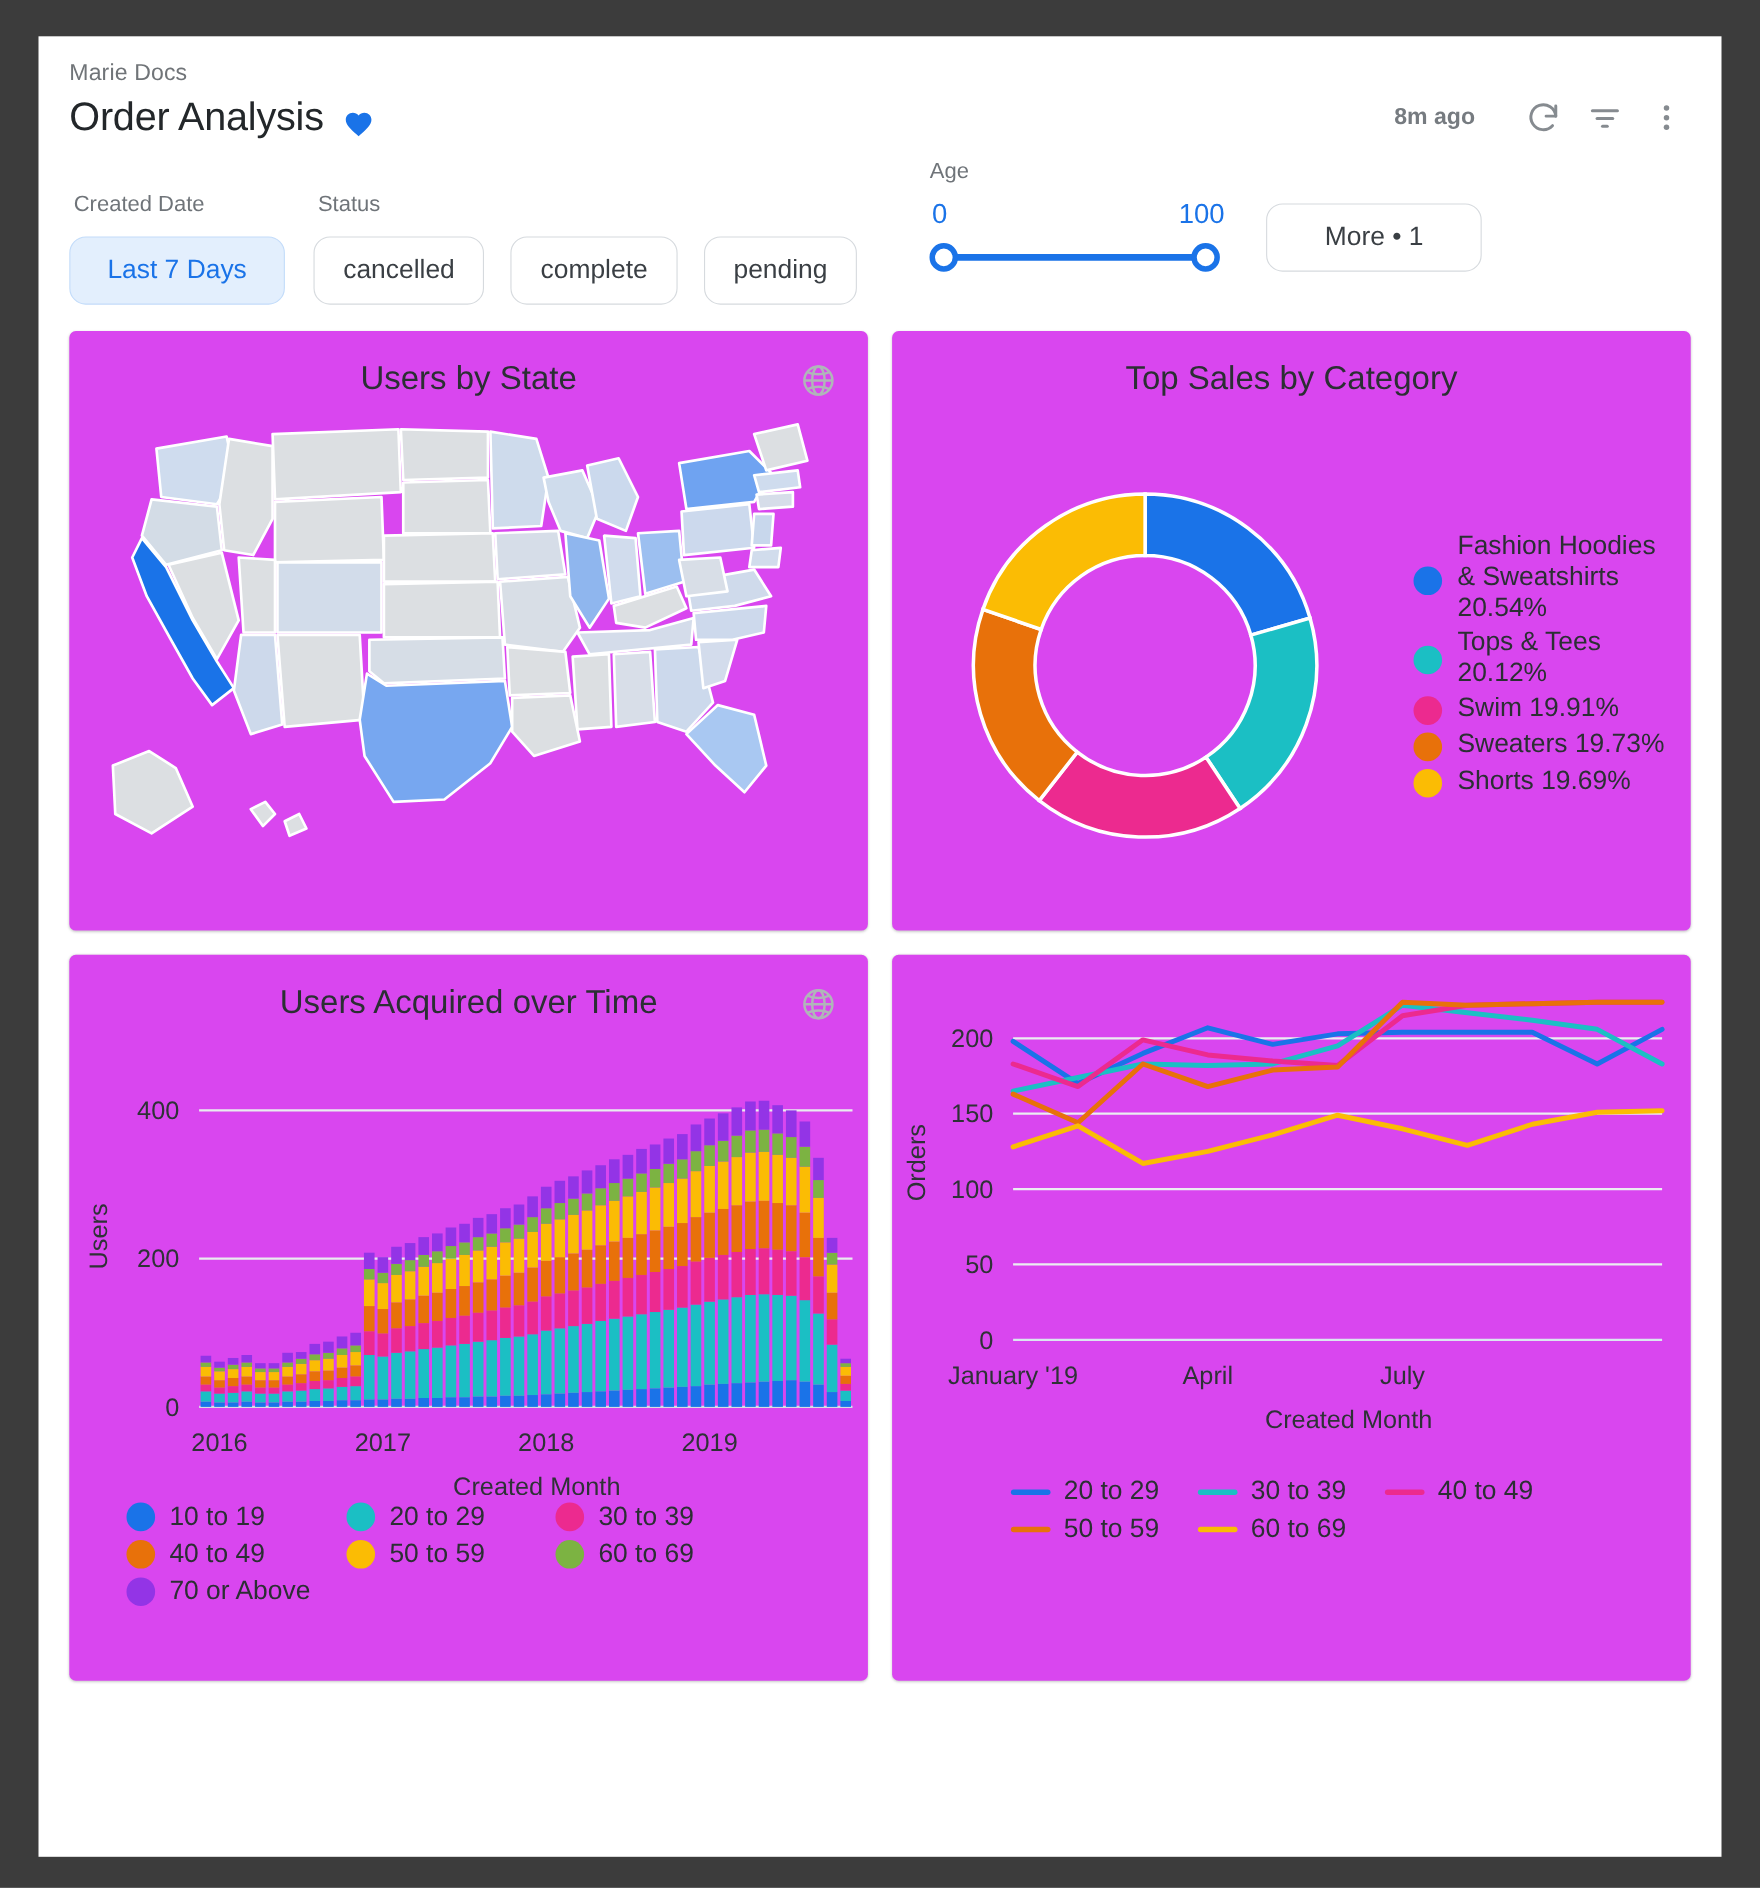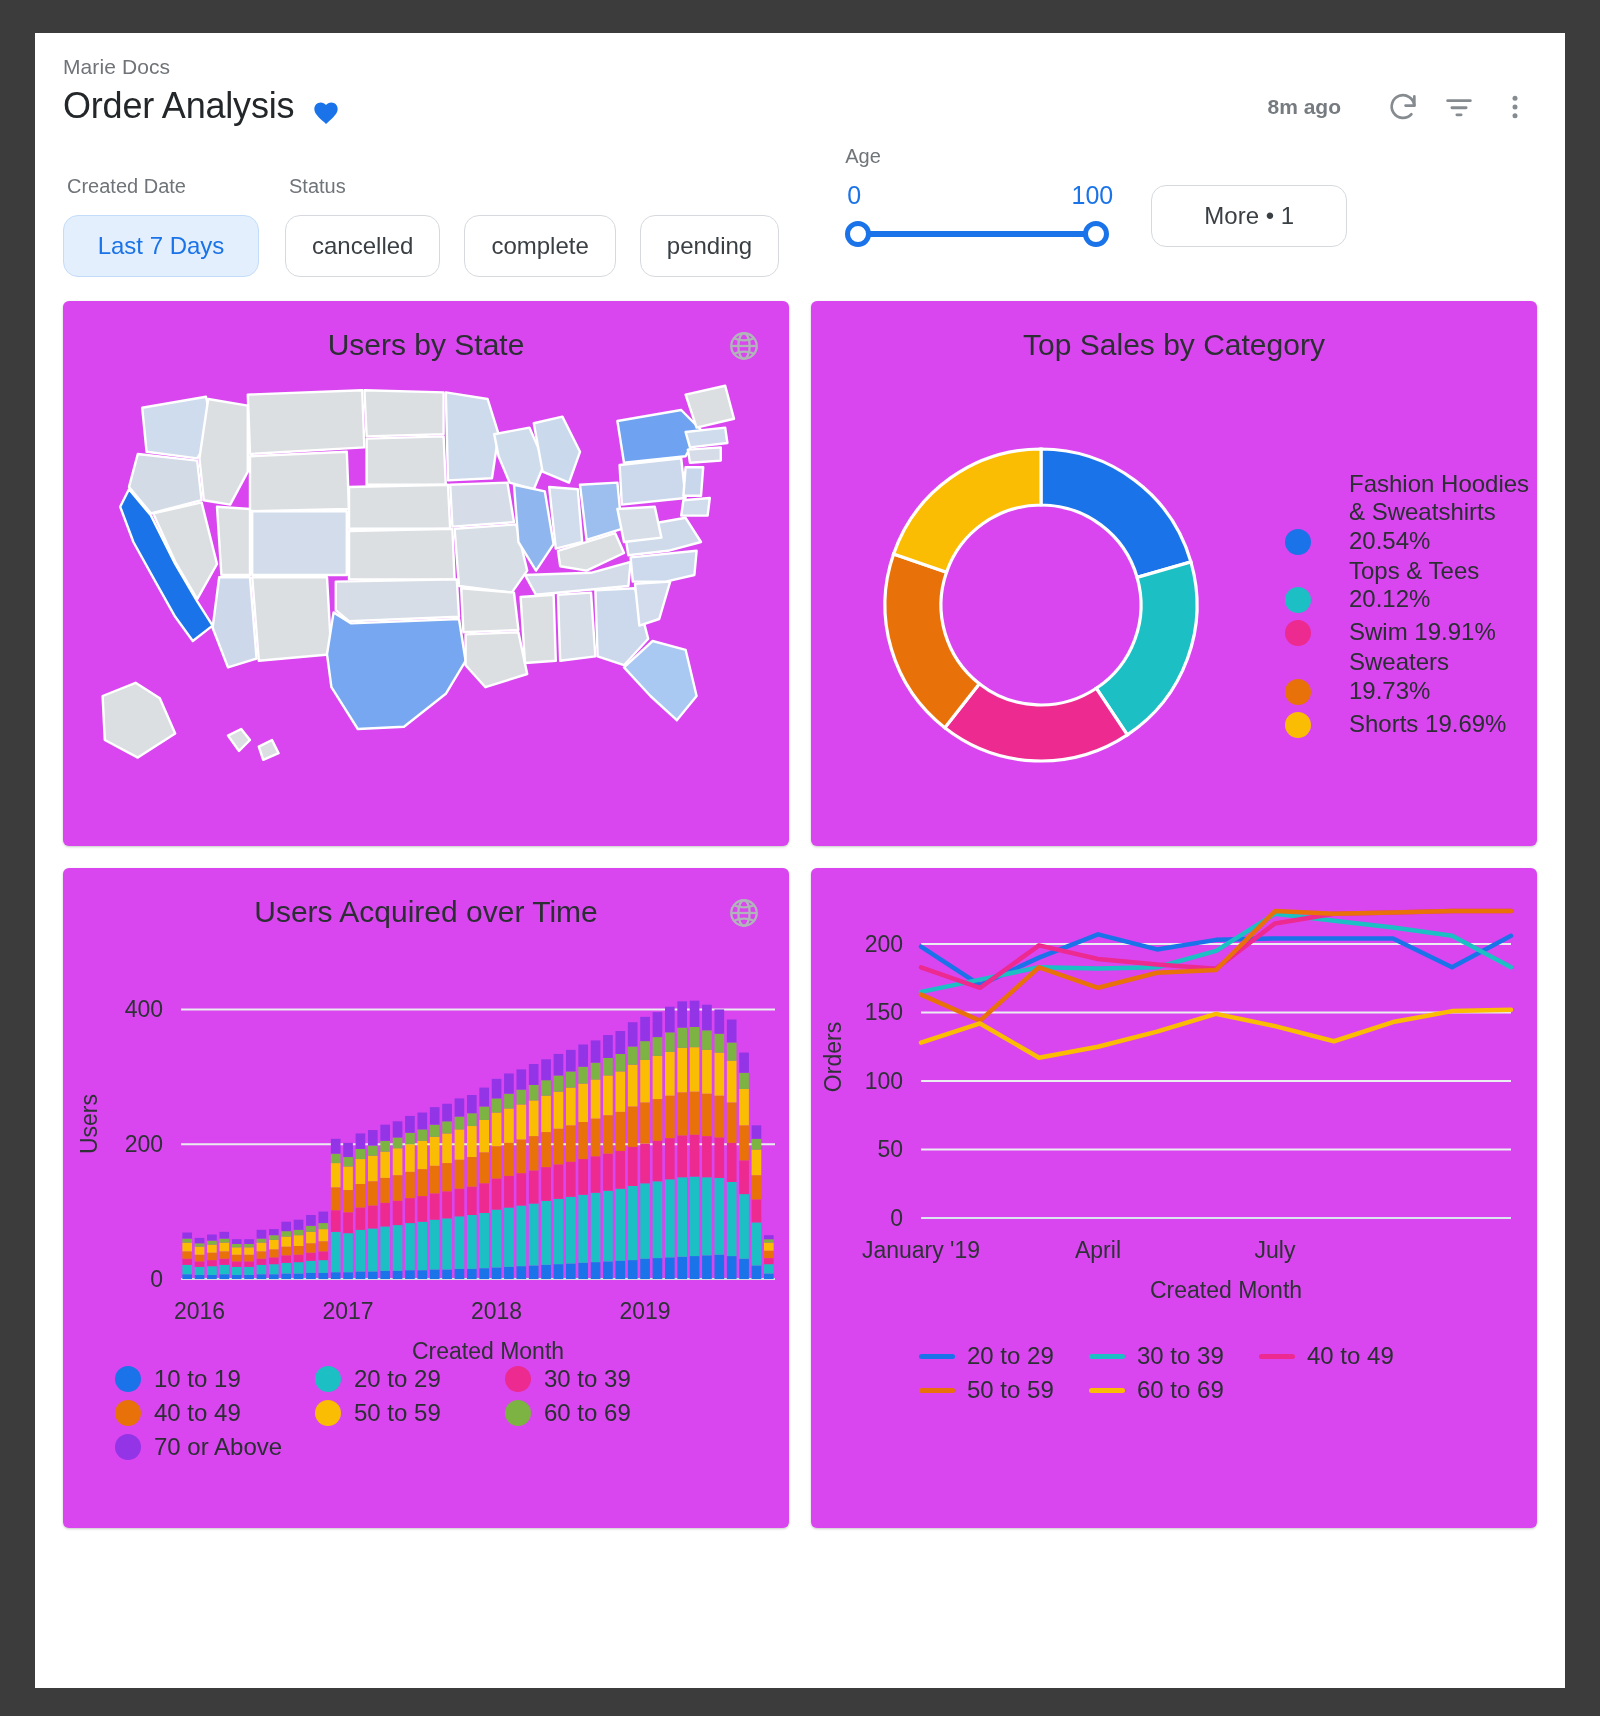--- a/index.html
+++ b/index.html
@@ -100,21 +100,21 @@
   }
 
   
   .map-wrap { position: relative; width: 100%; height: 450px; }
   .map-wrap svg { position: absolute; left: 0; top: 4px; width: 100%; height: 440px; }
 
   
   .donut-row { display: flex; align-items: center; padding: 16px 0 0 0; height: 470px;}
   .donut-box { width: 460px; display: flex; align-items: center; justify-content: center;}
   .legend-box { flex: 1; padding-left: 14px; }
-  .lgd-item { display: flex; align-items: flex-end; margin-bottom: 2px; gap: 24px; }
+  .lgd-item { display: flex; align-items: center; margin-bottom: 2px; }
   .lgd-dot {
     width: 26px; height: 26px; border-radius: 50%; margin-top: 5px;
     margin-right: 14px; flex: 0 0 26px;
   }
   .lgd-text { font-size: 24px; color: #2b2f33; line-height: 1.18; max-width: 200px; }
 
   
   .bc-area { position: relative; width: 100%; height: 430px; }
   .bc-area svg { position: absolute; left: 0; top: 0; }
   .bar-legend {

